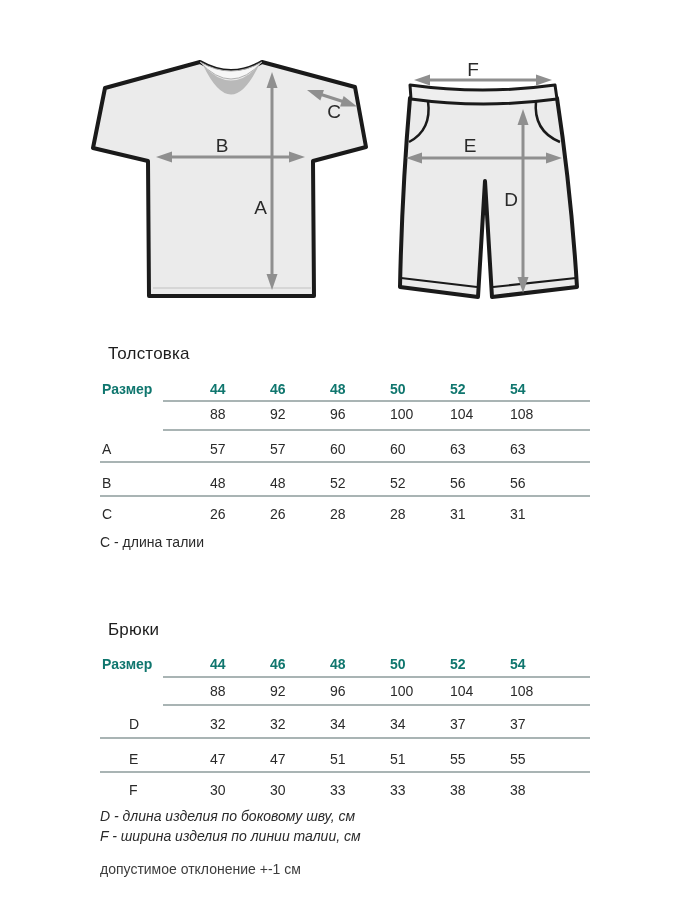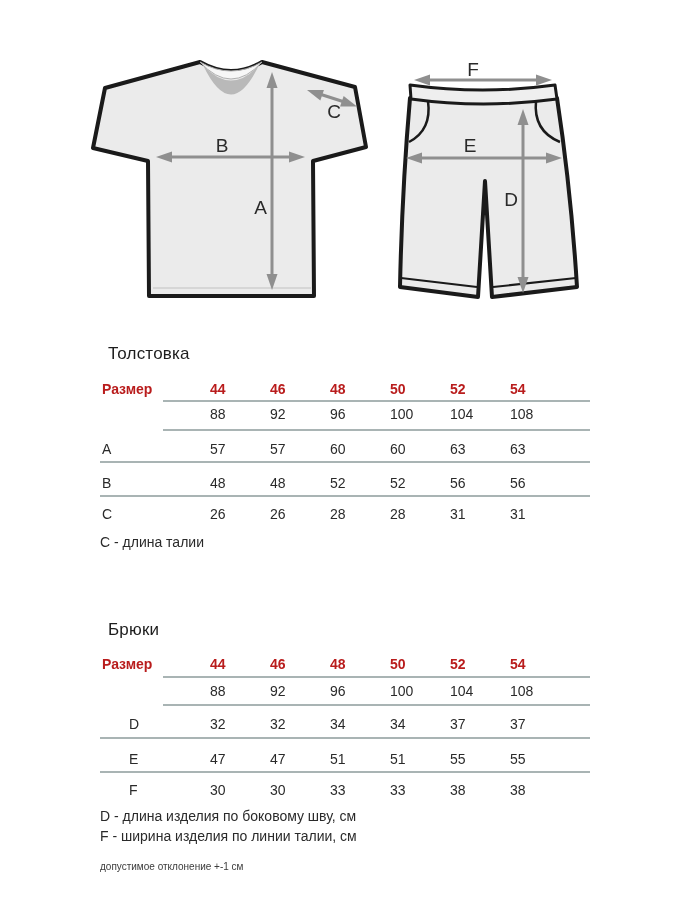--- a/index.html
+++ b/index.html
@@ -4,27 +4,27 @@
 <style>
   html,body{margin:0;padding:0;background:#ffffff;}
   .page{position:relative;width:675px;height:900px;background:#ffffff;overflow:hidden;
         font-family:"Liberation Sans",sans-serif;color:#222;}
   .diagram{position:absolute;left:0;top:0;}
   .title{position:absolute;left:100px;font-size:17px;color:#1d1d1d;letter-spacing:.2px;margin-left:8px;}
   .trow{position:absolute;left:100px;width:490px;display:flex;font-size:14px;color:#2a2a2a;line-height:16px;}
   .trow .lbl{width:110px;box-sizing:border-box;padding-left:2px;}
   .trow .lbl.indent{padding-left:29px;}
   .trow .val{width:60px;text-align:left;}
-  .bold{font-weight:bold;color:#b91c1c;}
+  .bold{font-weight:bold;color:#0f766e;}
   .hline{position:absolute;height:2px;background:#a9b4b4;}
   .legend{position:absolute;left:100px;font-size:14px;color:#2a2a2a;}
   .legend-line{white-space:nowrap;}
   .legend.wide .legend-line{line-height:22px;}
-  .legend.tight .legend-line{line-height:20px;}
-  .note{position:absolute;left:100px;top:861px;font-size:10px;color:#3c3c3c;}
+  .legend.tight .legend-line{line-height:20px;font-style:italic;}
+  .note{position:absolute;left:100px;top:861px;font-size:14px;color:#3c3c3c;}
   svg text{font-family:"Liberation Sans",sans-serif;font-size:19px;fill:#2a2a2a;}
 </style>
 </head>
 <body>
 
 <div class="page">
 
   <svg class="diagram" width="675" height="335" viewBox="0 0 675 335">
 
     <g>

